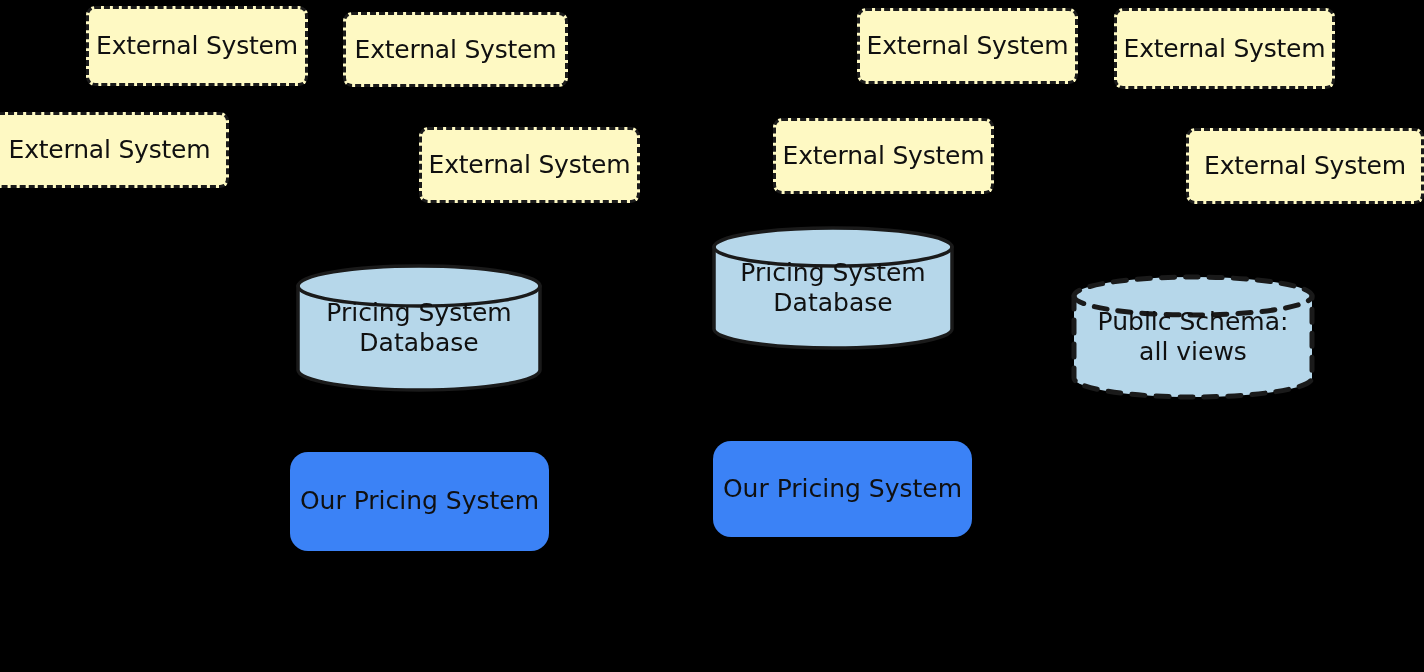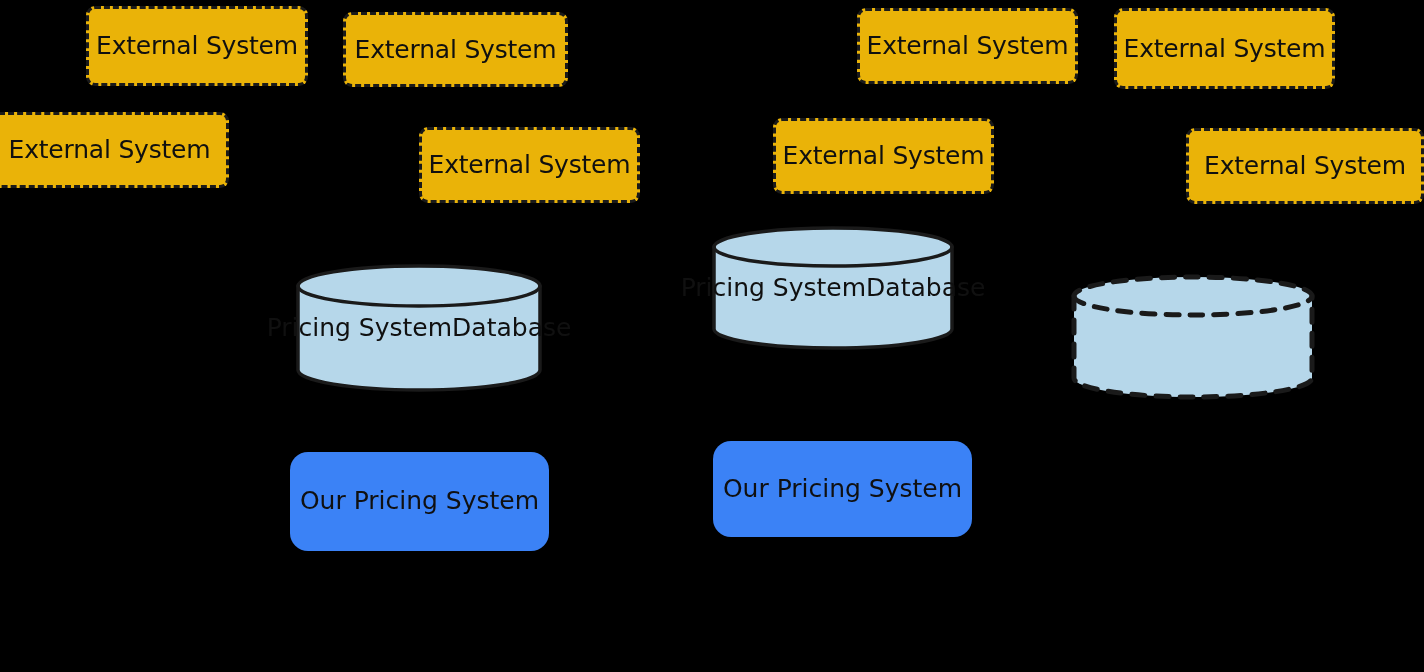--- a/index.html
+++ b/index.html
@@ -14,21 +14,21 @@
     height: 672px;
     background: #000000;
     overflow: hidden;
     font-family: "DejaVu Sans", "Liberation Sans", sans-serif;
   }
 
   
   .ext-box {
     position: absolute;
     box-sizing: border-box;
-    background: #eab308;
+    background: #fef9c3;
     border: 3px dashed #1a1a1a;
     border-radius: 9px;
     display: flex;
     align-items: center;
     justify-content: center;
     color: #101010;
     font-size: 25px;
     line-height: 1.1;
     letter-spacing: -0.2px;
     white-space: nowrap;
@@ -58,20 +58,21 @@
     inset: 0;
     width: 100%;
     height: 100%;
     overflow: visible;
   }
   .cyl .cyl-label {
     position: absolute;
     left: 0;
     right: 0;
     display: flex;
+    flex-direction: column;
     align-items: center;
     justify-content: center;
     color: #101010;
     font-size: 25px;
     line-height: 1.2;
     text-align: center;
     white-space: nowrap;
     pointer-events: none;
   }
   .cyl .cyl-label span { display: block; }
@@ -122,20 +123,24 @@
       <div class="cyl-label" style="top: 23px; height: 78px;">
         <span>Pricing System</span>
         <span>Database</span>
       </div>
     </div>
     <div class="cyl" style="left: 1072px; top: 275px; width: 242px; height: 124px;">
       <svg viewBox="0 0 242 124" preserveAspectRatio="none">
         <path d="M 2,21 L 2,103 A 119,19 0 0 0 240,103 L 240,21 A 119,19 0 0 0 2,21 Z" fill="#b6d7ea" stroke="#1a1a1a" stroke-width="5" stroke-linecap="round" stroke-dasharray="13 11"></path>
         <path d="M 2,21 A 119,19 0 0 0 240,21" fill="none" stroke="#1a1a1a" stroke-width="5" stroke-linecap="round" stroke-dasharray="13 11"></path>
       </svg>
+      <div class="cyl-label" style="top: 23px; height: 78px;">
+        <span>Public Schema:</span>
+        <span>all views</span>
+      </div>
     </div>
     <div class="rrect" style="left: 290px; top: 452px; width: 259px; height: 99px;">
       <span>Our Pricing System</span>
     </div>
     <div class="rrect" style="left: 713px; top: 441px; width: 259px; height: 96px;">
       <span>Our Pricing System</span>
     </div>
   </div>
 
 </body></html>

